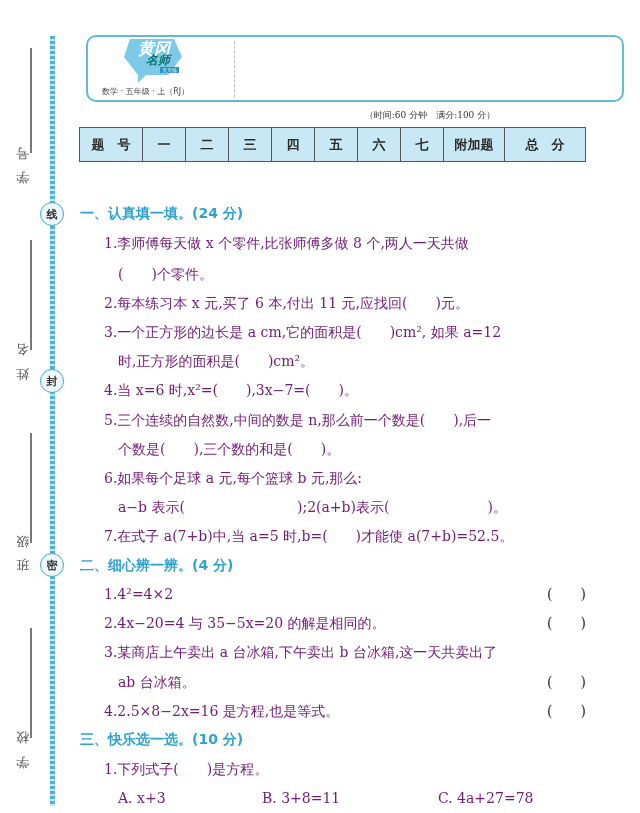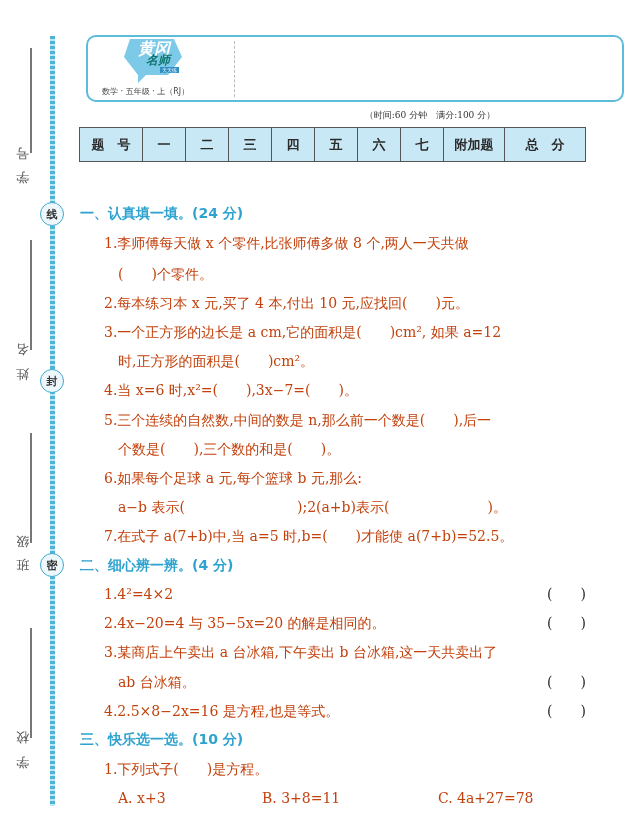--- a/index.html
+++ b/index.html
@@ -18,21 +18,21 @@
             border-radius:10px; box-sizing:border-box; }
   .logo { position:absolute; left:28px; top:0px; width:72px; height:46px; }
   .subject { position:absolute; left:14px; top:49px; font-family:"DejaVu Sans", sans-serif; font-size:8px; color:#444; }
   .hdiv { position:absolute; left:146px; top:4px; height:56px; border-left:1px dashed #bbb; }
   .title { position:absolute; left:150px; width:384px; top:9px; text-align:center; font-size:21px; font-weight:bold; color:#1a1a1a; letter-spacing:2px; }
   .subtitle { position:absolute; left:150px; width:384px; top:44px; text-align:center; font-size:9px; color:#333;margin-top:28px; }
   table.score { position:absolute; left:79px; top:127px; border-collapse:collapse; font-family:"DejaVu Sans", sans-serif; font-size:13px; }
   table.score td { border:1px solid #555; text-align:center; height:33px; padding:0; }
   table.score tr.head td { background:#c9e8f5; height:33px; font-weight:bold; }
   .sec { position:absolute; left:80px; font-family:"DejaVu Sans", sans-serif; font-weight:bold; font-size:14px; color:#2fa3cf; }
-  .q { position:absolute; font-size:14px; color:#c2410c; white-space:pre; }
+  .q { position:absolute; font-size:14px; color:#701a75; white-space:pre; }
   .paren { position:absolute; left:547px; font-size:14px; white-space:pre; }
 </style>
 </head>
 <body>
 
 <div class="binding">
   <div class="dotline"></div>
   <div class="vline" style="top:48px;height:105px"></div>
   <div class="vlabel" style="top:160px">学 号</div>
   <div class="vline" style="top:240px;height:110px"></div>
@@ -73,21 +73,21 @@
     <td style="width:42px">七</td>
     <td style="width:60px">附加题</td>
     <td style="width:80px">总　分</td>
   </tr>
 </tbody>
   </table>
 
 <div class="sec" style="top:205px">一、认真填一填。(24 分)</div>
 <div class="q" style="left:104px;top:235px">1.李师傅每天做 x 个零件,比张师傅多做 8 个,两人一天共做</div>
 <div class="q" style="left:118px;top:266px">(　　)个零件。</div>
-<div class="q" style="left:104px;top:295px">2.每本练习本 x 元,买了 4 本,付出 10 元,应找回(　　)元。</div>
+<div class="q" style="left:104px;top:295px">2.每本练习本 x 元,买了 6 本,付出 11 元,应找回(　　)元。</div>
 <div class="q" style="left:104px;top:324px">3.一个正方形的边长是 a cm,它的面积是(　　)cm², 如果 a=12</div>
 <div class="q" style="left:118px;top:353px">时,正方形的面积是(　　)cm²。</div>
 <div class="q" style="left:104px;top:382px">4.当 x=6 时,x²=(　　),3x−7=(　　)。</div>
 <div class="q" style="left:104px;top:412px">5.三个连续的自然数,中间的数是 n,那么前一个数是(　　),后一</div>
 <div class="q" style="left:118px;top:441px">个数是(　　),三个数的和是(　　)。</div>
 <div class="q" style="left:104px;top:470px">6.如果每个足球 a 元,每个篮球 b 元,那么:</div>
 <div class="q" style="left:118px;top:499px">a−b 表示(　　　　　　　　);2(a+b)表示(　　　　　　　)。</div>
 <div class="q" style="left:104px;top:528px">7.在式子 a(7+b)中,当 a=5 时,b=(　　)才能使 a(7+b)=52.5。</div>
 
 <div class="sec" style="top:557px">二、细心辨一辨。(4 分)</div>

